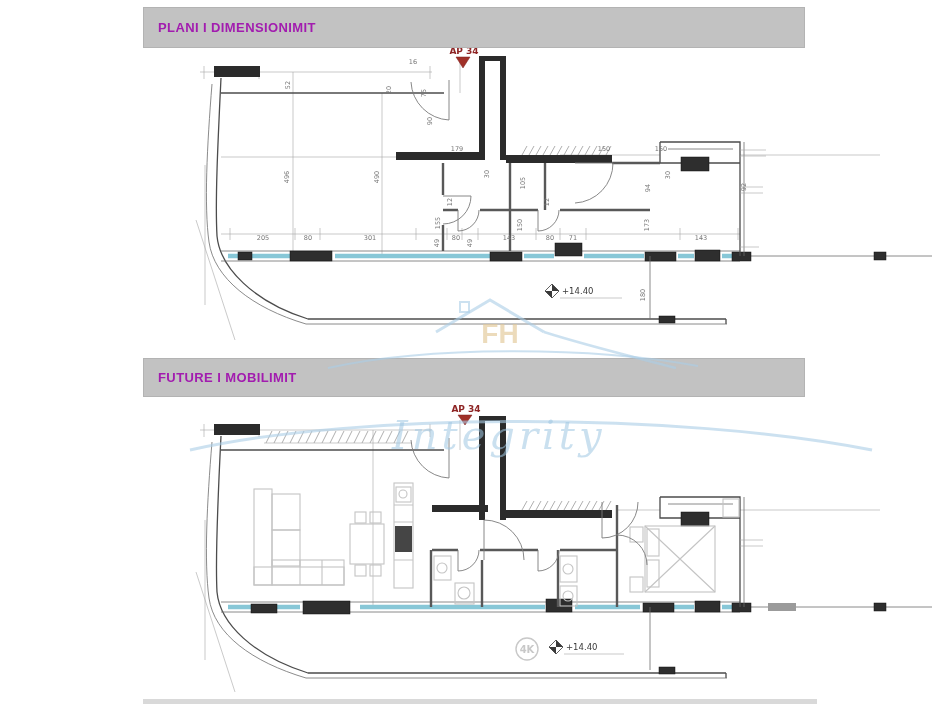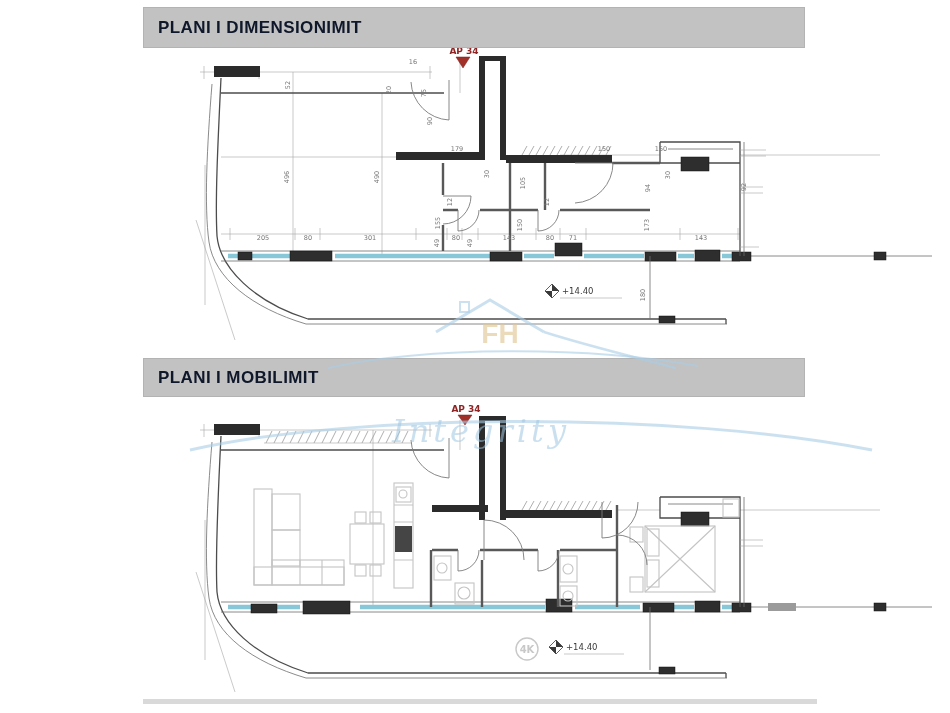--- a/index.html
+++ b/index.html
@@ -3,29 +3,29 @@
 <meta charset="utf-8">
 <style>
   html,body{margin:0;padding:0;background:#ffffff;}
   body{width:950px;height:713px;position:relative;overflow:hidden;
        font-family:"Liberation Sans",sans-serif;}
   .hdr{position:absolute;left:143px;width:662px;background:#c2c2c2;
        border:1px solid #b3b3b3;box-sizing:border-box;display:flex;align-items:center;
        padding-left:14px;z-index:2;}
   #hdr-top{top:7px;height:41px;}
   #hdr-bottom{top:358px;height:39px;}
-  .hdr-label{font-weight:bold;font-size:17px;color:#0f172a;letter-spacing:.4px;}
+  .hdr-label{font-weight:bold;font-size:13px;color:#a21caf;letter-spacing:.4px;}
   #bottom-bar{position:absolute;left:143px;top:699px;width:674px;height:5px;
        background:#d9d9d9;z-index:2;}
   #plan-svg{position:absolute;left:0;top:0;z-index:1;}
   #wm-layer{position:absolute;left:0;top:16px;width:950px;height:713px;z-index:3;
        pointer-events:none;padding-left:28px;}
   .wm-brand{position:absolute;left:348px;top:361px;font-weight:bold;font-size:37px;
        color:rgba(224,186,132,0.55);letter-spacing:1px;white-space:nowrap;}
-  .wm-tagline{position:absolute;left:392px;top:396px;font-style:italic;font-size:32px;
+  .wm-tagline{position:absolute;left:392px;top:396px;font-style:italic;font-size:40px;
        font-family:"DejaVu Serif",serif;color:rgba(158,198,226,0.55);letter-spacing:4px;
        white-space:nowrap;}
   
   .wall{stroke:#4c4c4c;stroke-width:1.3;fill:none;}
   .wall2{stroke:#6d6d6d;stroke-width:0.8;fill:none;}
   .part{stroke:#585858;stroke-width:2.4;fill:none;}
   .xdim{stroke:#a6a6a6;stroke-width:0.6;fill:none;}
   .win{stroke:#87c7d7;stroke-width:4.5;fill:none;}
   .wallf{fill:#2b2b2b;stroke:none;}
   .dark{fill:#2e2e2e;stroke:#111;stroke-width:0.5;}
@@ -257,21 +257,21 @@
       <path class="xdim" d="M564,654 H624"></path>
     </g>
     <g></g>
   </g>
 </svg>
 
 <div class="hdr" id="hdr-top">
   <span class="hdr-label">PLANI I DIMENSIONIMIT</span>
 </div>
 <div class="hdr" id="hdr-bottom">
-  <span class="hdr-label">PLANI I MOBILIMIT</span>
+  <span class="hdr-label">FUTURE I MOBILIMIT</span>
 </div>
 <div id="bottom-bar"></div>
 
 <div id="wm-layer">
   <svg width="950" height="713" viewBox="0 0 950 713">
     <path class="logo" stroke-width="3" d="M408,316 L462,284 L516,316"></path>
     <rect class="logo" stroke-width="2" x="432" y="286" width="9" height="10"></rect>
     <path class="logo" stroke-width="2.5" d="M516,316 C560,330 610,342 648,352"></path>
     <path class="logo" stroke-width="2" d="M300,352 C400,330 560,330 670,350"></path>
     <path class="logo" stroke-width="3" d="M162,434 C330,396 650,396 844,434"></path>

